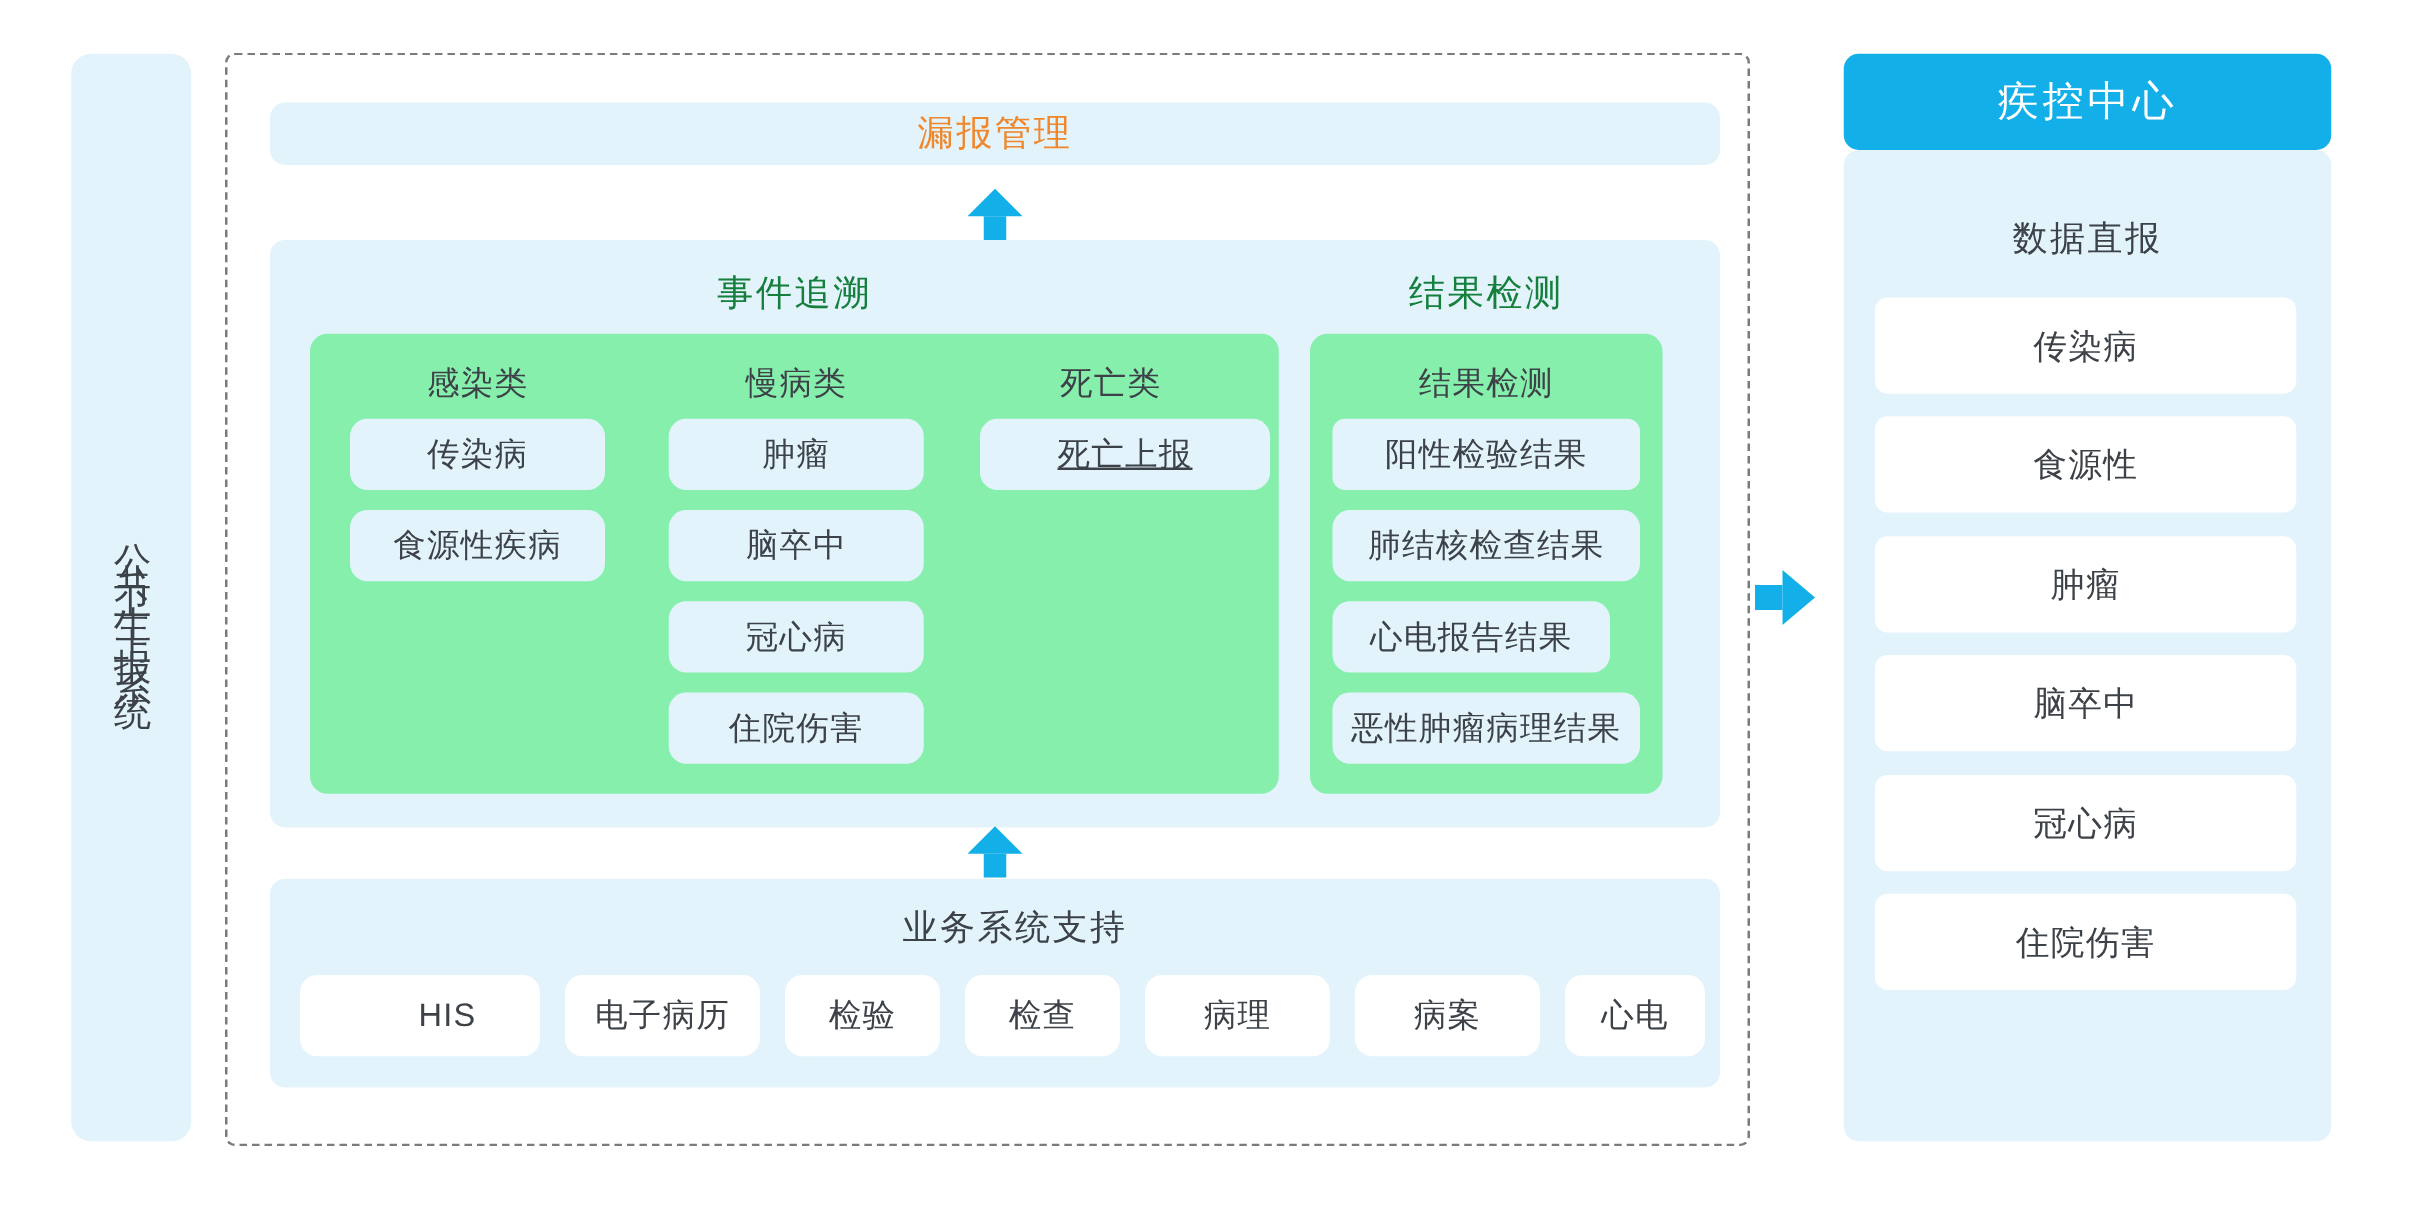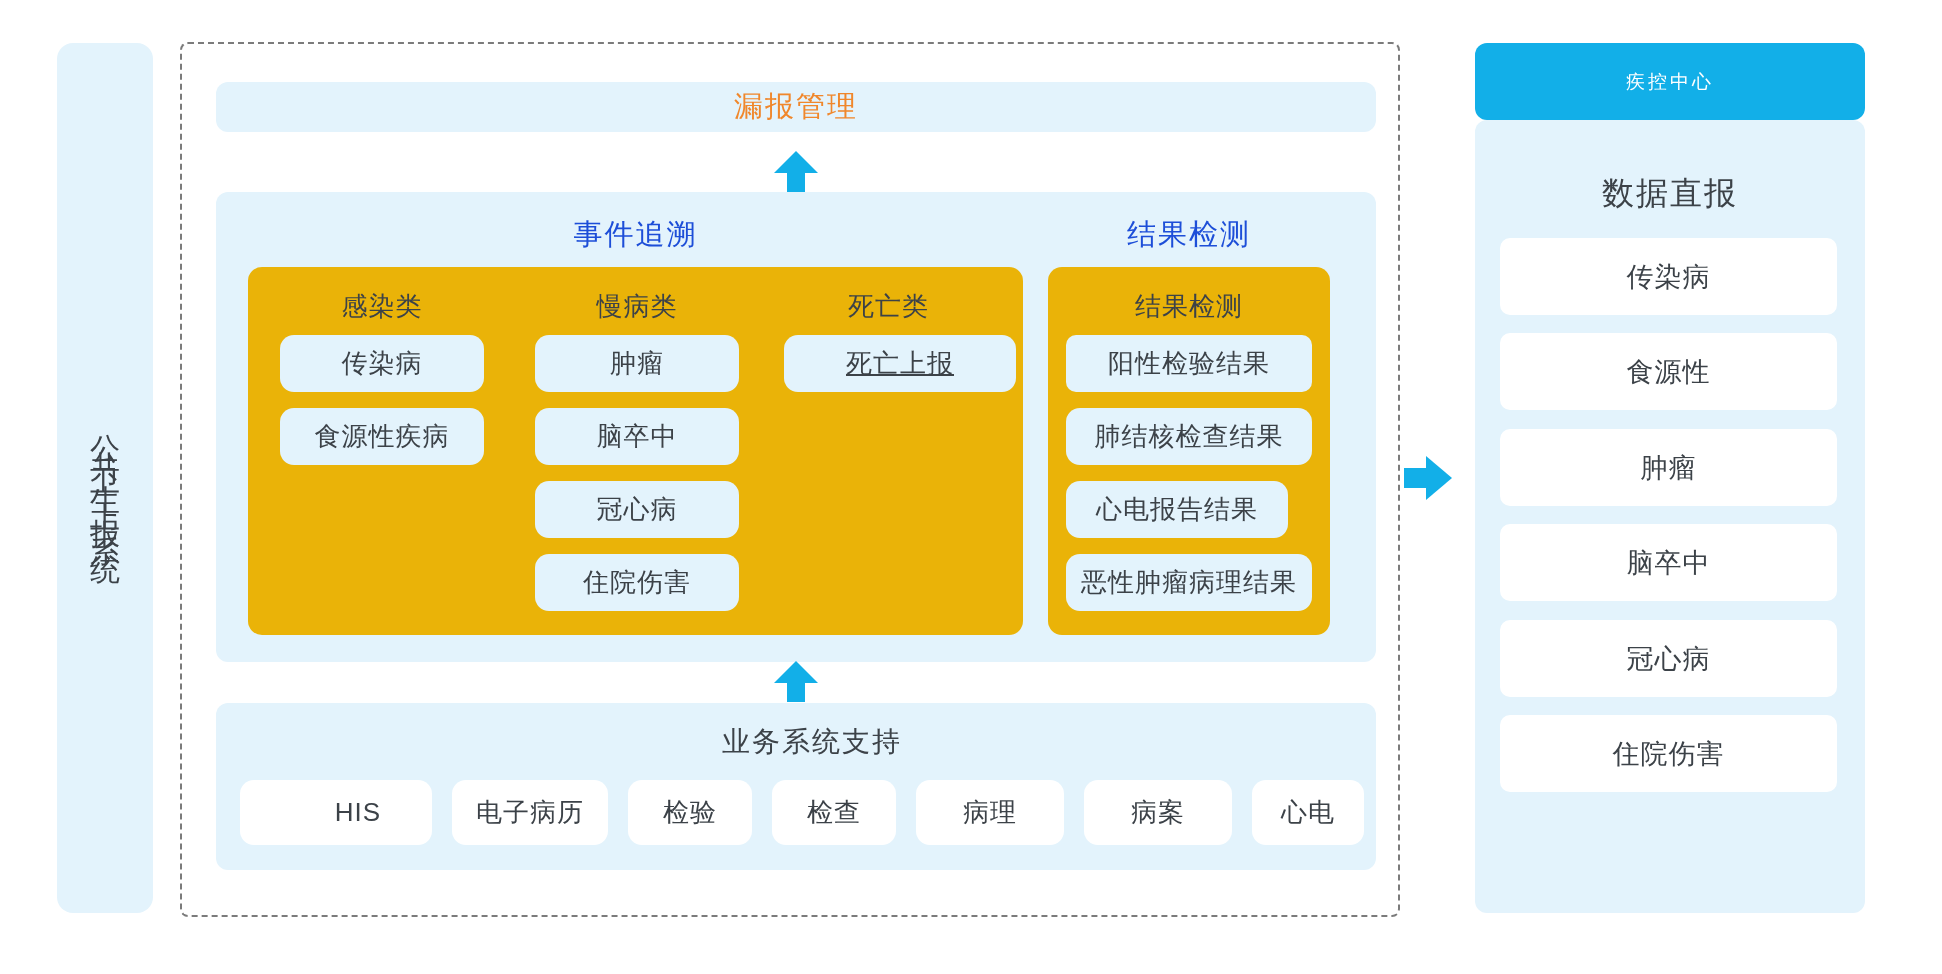--- a/index.html
+++ b/index.html
@@ -33,37 +33,37 @@
   .arrow-up .head{width:0;height:0;border-left:22px solid transparent;
     border-right:22px solid transparent;border-bottom:22px solid #12afe8;}
   .arrow-up .stem{width:18px;height:19px;background:#12afe8;}
   .arrow-right{width:48px;height:44px;display:flex;align-items:center;}
   .arrow-right .stem{width:22px;height:20px;background:#12afe8;}
   .arrow-right .head{width:0;height:0;border-top:22px solid transparent;
     border-bottom:22px solid transparent;border-left:26px solid #12afe8;}
 
   
   .midbox{left:216px;top:192px;width:1160px;height:470px;}
-  .section-title{font-size:29px;font-weight:500;color:#1d4ed8;letter-spacing:2px;}
-  .whitebox{background:#eab308;border-radius:14px;}
+  .section-title{font-size:29px;font-weight:500;color:#15803d;letter-spacing:2px;}
+  .whitebox{background:#86efac;border-radius:14px;}
   .col-header{font-size:26px;color:#3c4248;letter-spacing:1px;text-align:center;}
   .item{background:#e3f3fc;border-radius:14px;font-size:26px;color:#3c4248;letter-spacing:1px;}
 
   
   .botbar{left:216px;top:703px;width:1160px;height:167px;}
   .botbar-title{font-size:28px;font-weight:500;letter-spacing:2px;padding-left:32px;}
   .sysrow{position:absolute;left:24px;top:77px;display:flex;gap:20px;}
   .sysbox{background:#ffffff;border-radius:14px;height:65px;font-size:26px;letter-spacing:1px;}
 
   
   .cdc-header{left:1475px;top:43px;width:390px;height:77px;background:#12afe8;}
-  .cdc-header span{font-size:19px;color:#ffffff;letter-spacing:3px;}
+  .cdc-header span{font-size:33px;color:#ffffff;letter-spacing:3px;}
   .cdc-panel{left:1475px;top:120px;width:390px;height:793px;}
   .cdc-subtitle{position:absolute;left:0;top:52px;width:100%;text-align:center;
-    font-size:32px;font-weight:500;letter-spacing:2px;}
+    font-size:28px;font-weight:500;letter-spacing:2px;}
   .cdc-item{position:absolute;left:25px;width:337px;height:77px;background:#ffffff;
     border-radius:10px;font-size:27px;letter-spacing:1px;}
 </style>
 </head>
 <body>
 
 <div class="abs lb sidebar center">
   <div class="sidebar-text">公共卫生上报系统</div>
 </div>
 

